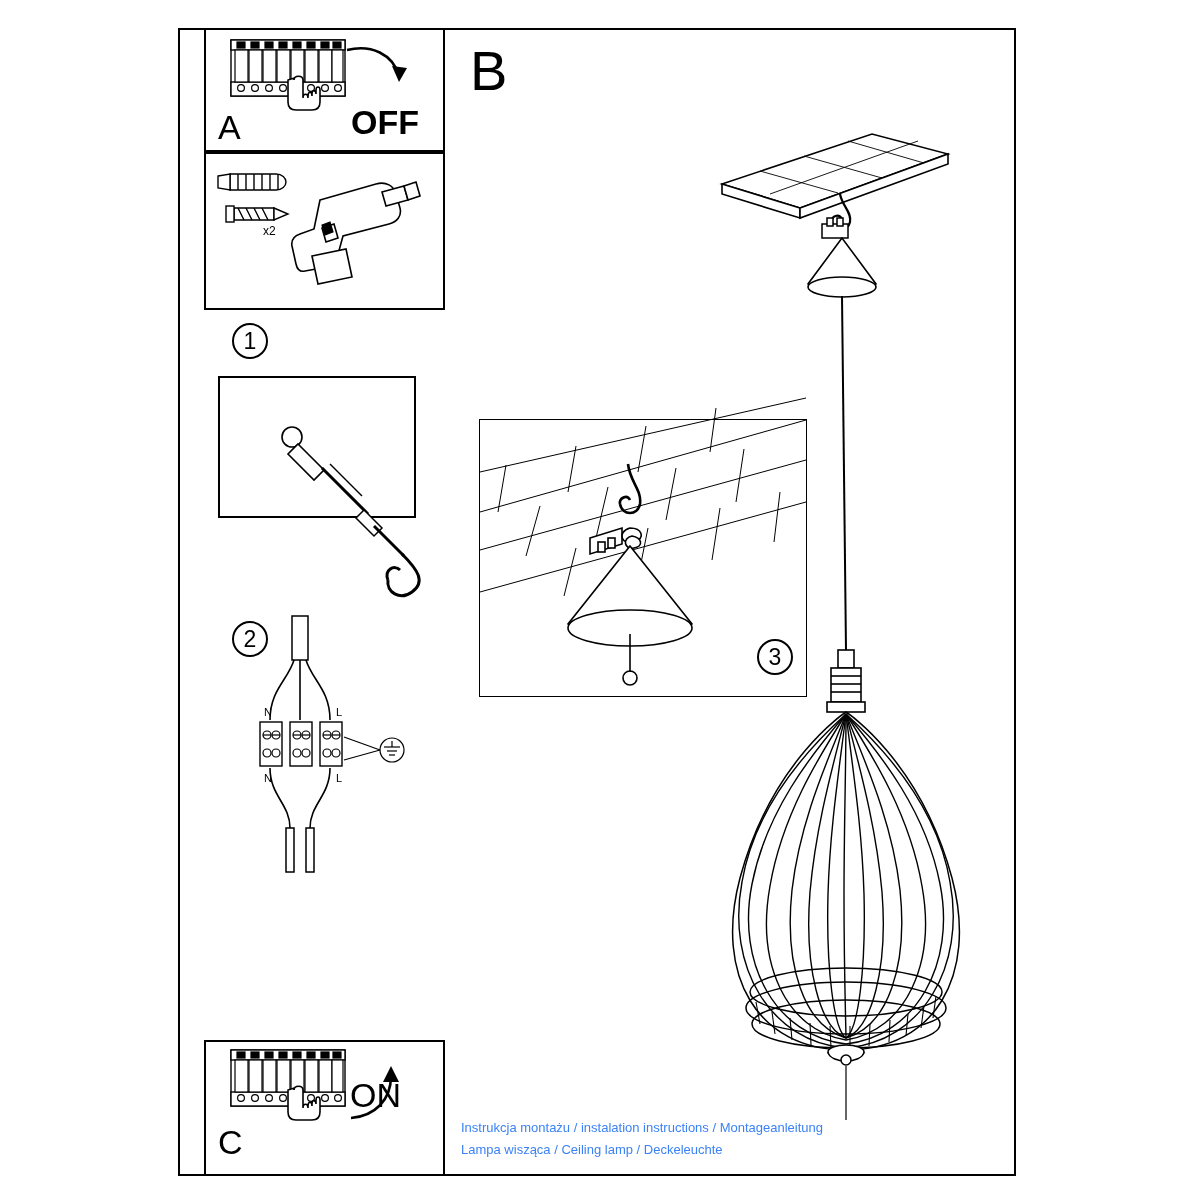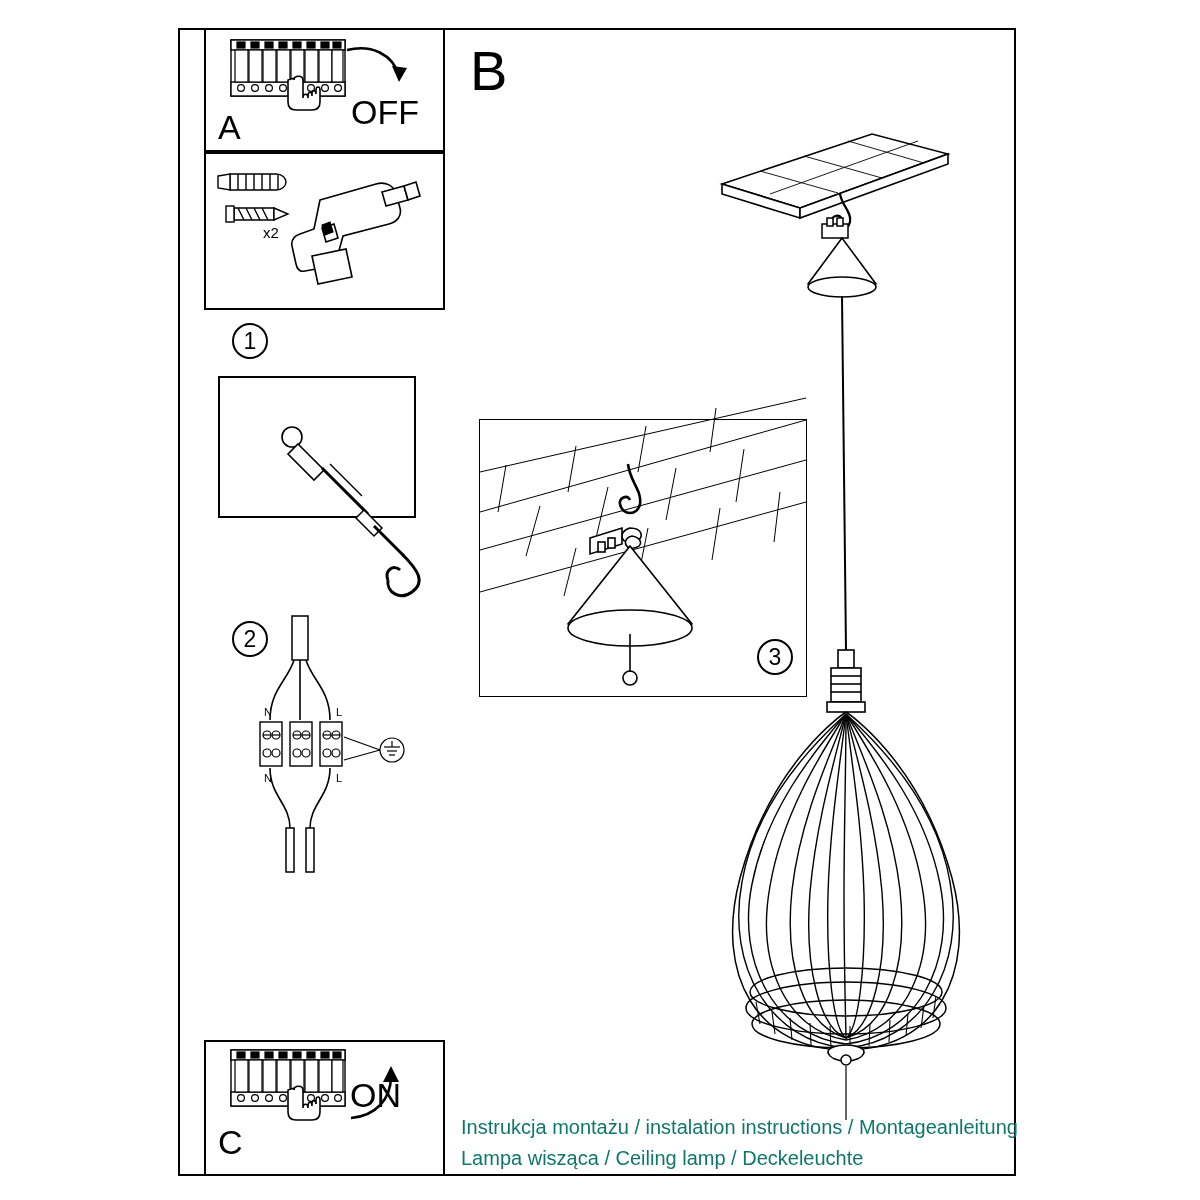--- a/index.html
+++ b/index.html
@@ -59,43 +59,43 @@
     height: 36px;
     border: 2px solid #000;
     border-radius: 50%;
     box-sizing: border-box;
     font-size: 23px;
     line-height: 33px;
     text-align: center;
   }
   .caption {
     position: absolute;
-    font-size: 20px;
+    font-size: 13px;
     line-height: 21px;
-    color: #0f766e;
+    color: #3b82f6;
     white-space: nowrap;
     text-align: center;
   }
   .x2 {
     position: absolute;
-    font-size: 15px;
+    font-size: 12px;
   }
   svg { display: block; overflow: visible; }
   .s-abs { position: absolute; }
 </style>
 </head>
 <body>
 
 <div id="sheet">
 
   <div class="frame"></div>
 
   <div class="box" style="left:204px; top:28px; width:241px; height:124px;"></div>
   <div class="lbl" style="left:218px; top:110px;">A</div>
-  <div class="lbl" style="left:351px; top:95px;">OFF</div>
+  <div class="lbl" style="left:351px; top:105px;font-weight:bold;">OFF</div>
 
   <div class="s-abs" style="left:225px; top:36px;">
     <svg width="200" height="110" viewBox="0 0 200 110">
 
       <g stroke="#000" fill="#fff" stroke-width="1.4">
         <rect x="6" y="4" width="114" height="56"></rect>
         <rect x="6" y="4" width="114" height="10"></rect>
         <rect x="6" y="46" width="114" height="14"></rect>
       </g>
       <g stroke="#000" stroke-width="1.2" fill="#fff">
@@ -480,15 +480,15 @@
       </g>
 
       <g stroke="#000" fill="none" stroke-width="2.6">
         <path d="M126 72 C150 70 166 54 166 30"></path>
       </g>
       <polygon points="166,20 158,36 174,36" fill="#000"></polygon>
     </svg>
   </div>
 
   <div class="caption" style="left:461px; top:1117px;">Instrukcja montażu / instalation instructions / Montageanleitung</div>
-  <div class="caption" style="left:461px; top:1139px;margin-top:9px;">Lampa wisząca / Ceiling lamp / Deckeleuchte</div>
+  <div class="caption" style="left:461px; top:1139px;">Lampa wisząca / Ceiling lamp / Deckeleuchte</div>
 
 </div>
 
 </body></html>

